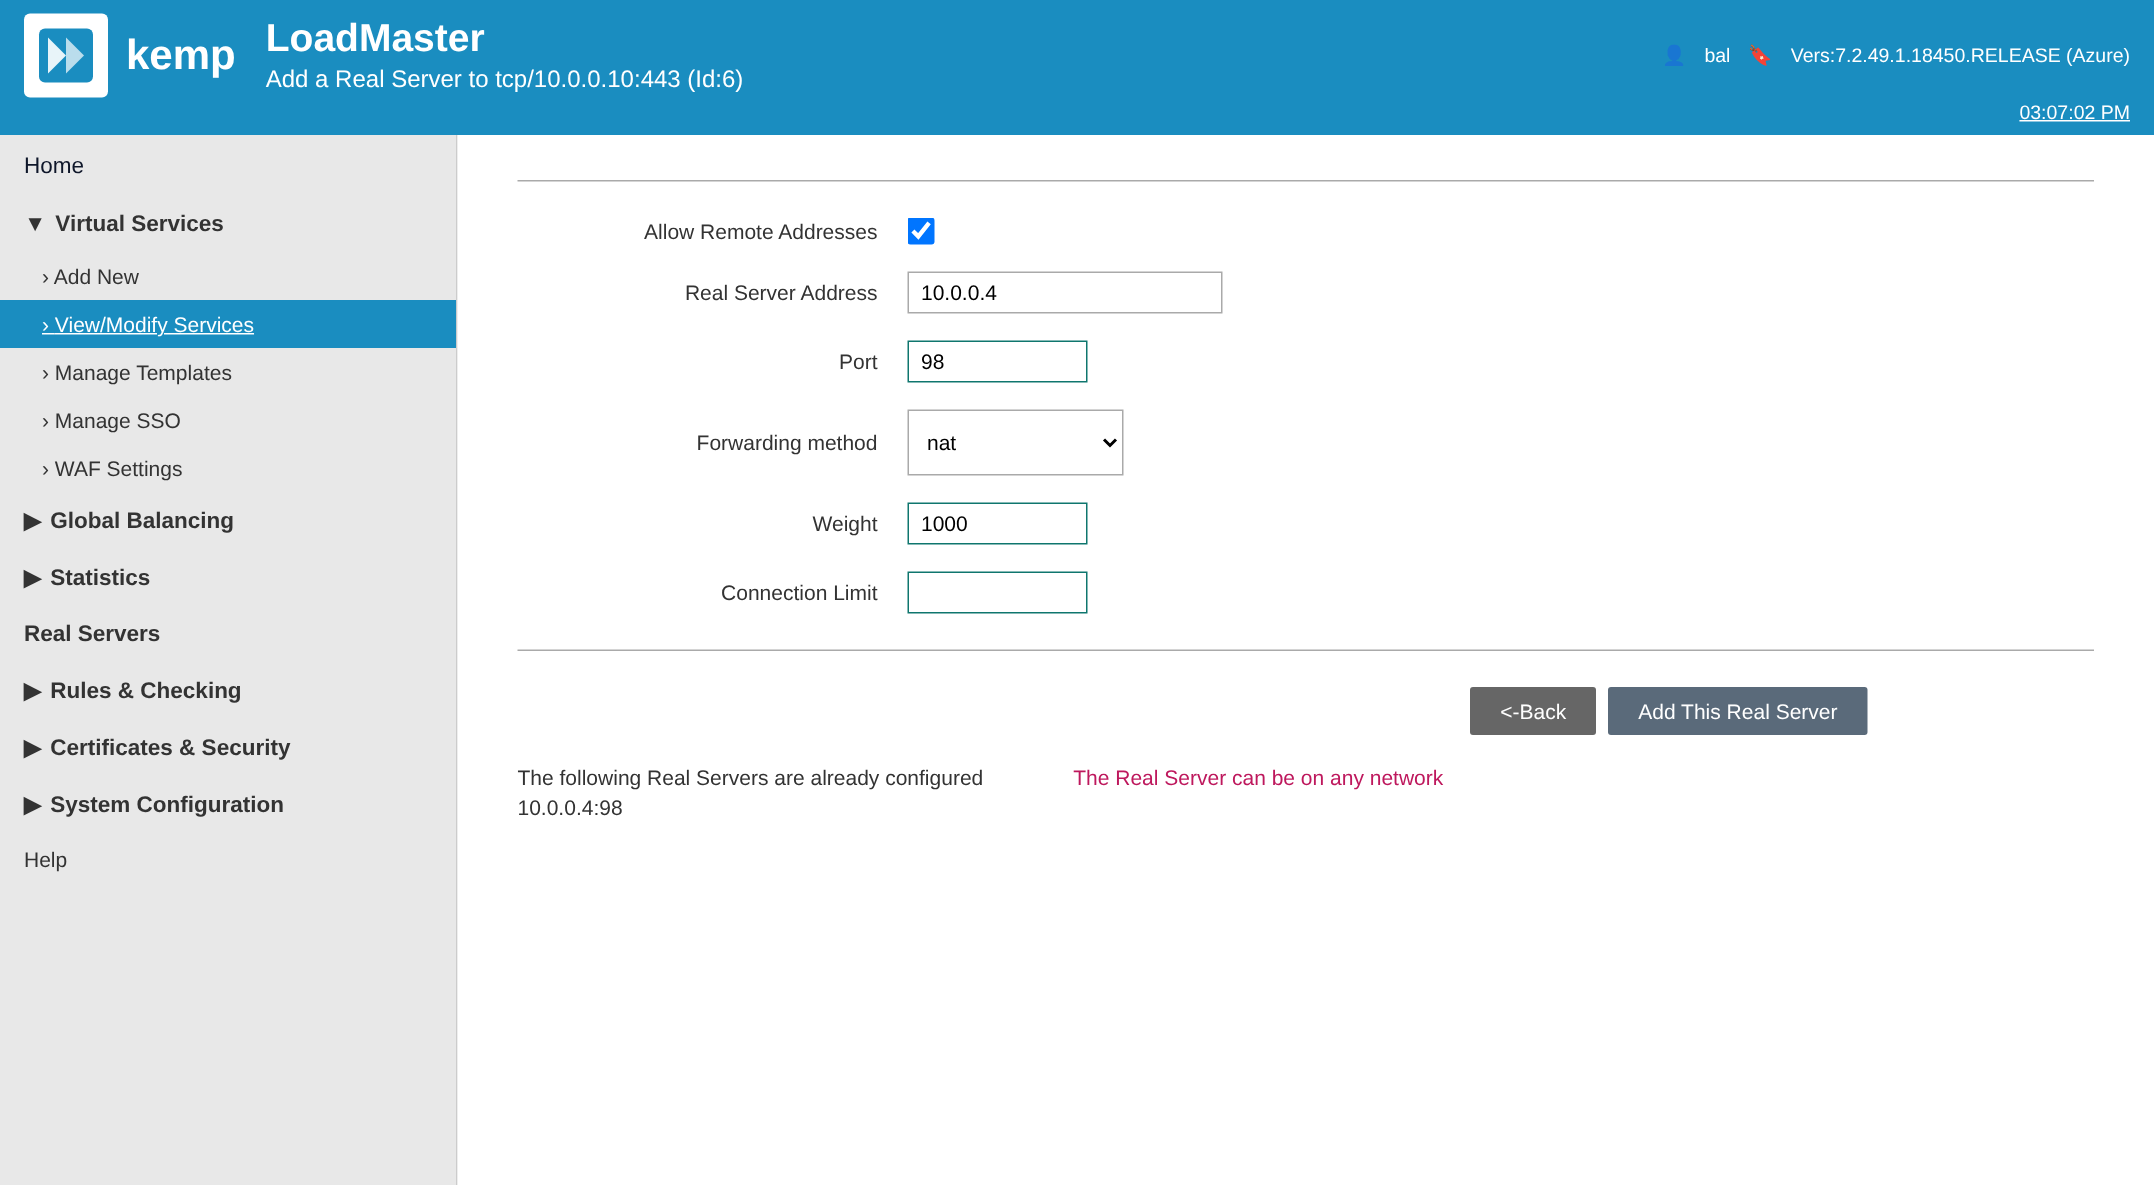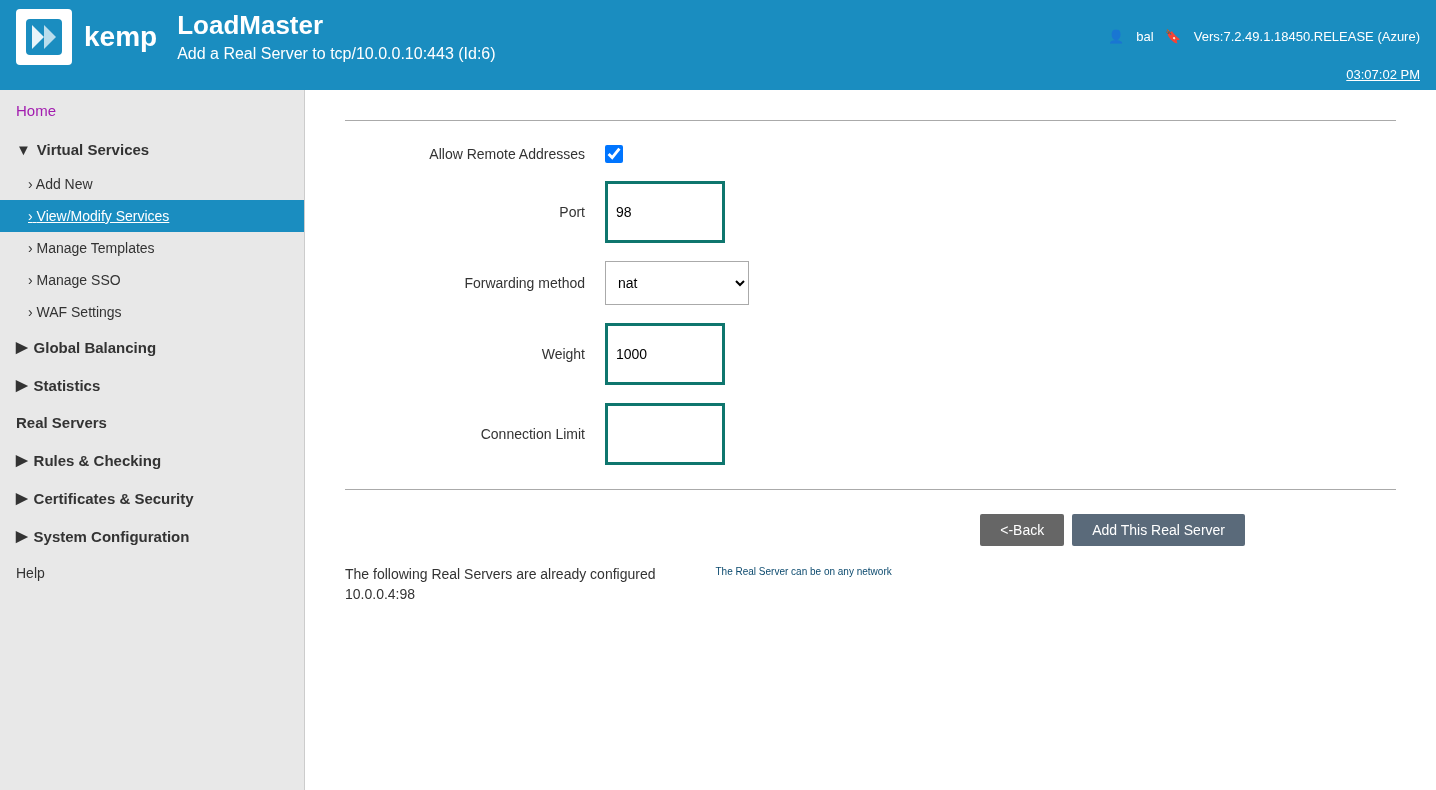--- a/index.html
+++ b/index.html
@@ -14,49 +14,49 @@
     .header-title { font-size: 26px; font-weight: bold; color: white; }
     .header-right { display: flex; align-items: flex-start; gap: 12px; font-size: 13px; color: white; }
     .header-subtitle { font-size: 16px; color: white; margin-top: 4px; }
 
     
     .main-layout { display: flex; flex: 1; overflow: hidden; }
 
     
     .sidebar { width: 305px; background: #e8e8e8; border-right: 1px solid #ccc; overflow-y: auto; flex-shrink: 0; }
     .sidebar-item { padding: 10px 16px; cursor: pointer; color: #333; font-size: 14px; }
-    .sidebar-item.home { padding: 12px 16px; font-size: 15px; color: #a21caf; }
+    .sidebar-item.home { padding: 12px 16px; font-size: 15px; color: #0f172a; }
     .sidebar-section { padding: 10px 16px; font-weight: bold; color: #333; font-size: 15px; cursor: pointer; display: flex; align-items: center; gap: 6px; }
     .sidebar-sub { padding: 8px 28px; cursor: pointer; color: #333; font-size: 14px; }
     .sidebar-sub.active { background: #1a8dc0; color: white; text-decoration: underline; }
     .sidebar-item-real-servers { padding: 10px 16px; font-size: 15px; font-weight: bold; color: #333; cursor: pointer; }
 
     
     .content { flex: 1; background: white; padding: 30px 40px; overflow-y: auto; }
     .page-heading { font-size: 22px; color: #333; margin-bottom: 20px; font-weight: normal; }
     .divider { border: none; border-top: 1px solid #aaa; margin-bottom: 24px; }
     .form-table { width: 100%; max-width: 900px; }
     .form-row { display: flex; align-items: center; margin-bottom: 18px; }
     .form-label { width: 260px; text-align: right; padding-right: 20px; color: #333; font-size: 14px; }
     .form-control { }
     .form-input { border: 1px solid #aaa; padding: 5px 8px; font-size: 14px; width: 210px; }
-    .form-input-short { border: 3px solid #0f766e; padding: 20px 8px; font-size: 14px; width: 120px; }
+    .form-input-short { border: 1px solid #0f766e; padding: 5px 8px; font-size: 14px; width: 120px; }
     .form-select { border: 1px solid #aaa; padding: 12px 8px; font-size: 14px; width: 144px; background: white; }
     .checkbox-container { display: flex; align-items: center; }
     .form-checkbox { width: 18px; height: 18px; cursor: pointer; }
 
     .bottom-divider { border: none; border-top: 1px solid #aaa; margin: 24px 0; }
     .button-row { display: flex; justify-content: flex-end; gap: 8px; max-width: 900px; margin-bottom: 20px; }
     .btn { padding: 8px 20px; font-size: 14px; cursor: pointer; border: none; color: white; border-radius: 2px; }
     .btn-back { background: #666; }
     .btn-add { background: #5a6a7a; }
 
     .info-section { display: flex; gap: 60px; margin-top: 10px; }
     .info-left { color: #333; font-size: 14px; }
-    .info-right { color: #0c4a6e; font-size: 10px; }
+    .info-right { color: #be185d; font-size: 14px; }
     .info-label { margin-bottom: 4px; }
     .info-value { color: #333; }
   </style>
 </head>
 <body>
 
 <div class="header">
   <div class="header-top">
     <div class="header-logo">
       <div class="logo-box">
@@ -142,20 +142,26 @@
 
     <div class="form-table">
 
       <div class="form-row">
         <div class="form-label">Allow Remote Addresses</div>
         <div class="form-control checkbox-container">
           <input type="checkbox" class="form-checkbox" checked="" style="">
         </div>
       </div>
 
+      <div class="form-row">
+        <div class="form-label">Real Server Address</div>
+        <div class="form-control">
+          <input type="text" class="form-input" value="10.0.0.4" style="">
+        </div>
+      </div>
 
       <div class="form-row">
         <div class="form-label">Port</div>
         <div class="form-control">
           <input type="text" class="form-input-short" value="98" style="">
         </div>
       </div>
 
       <div class="form-row">
         <div class="form-label">Forwarding method</div>

